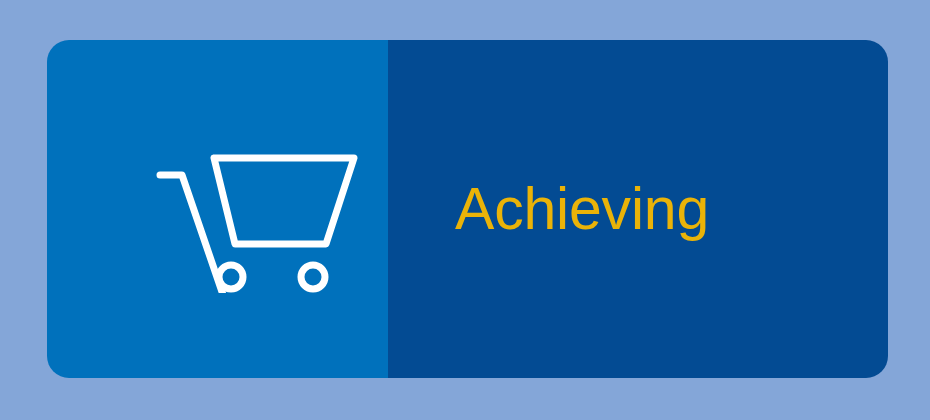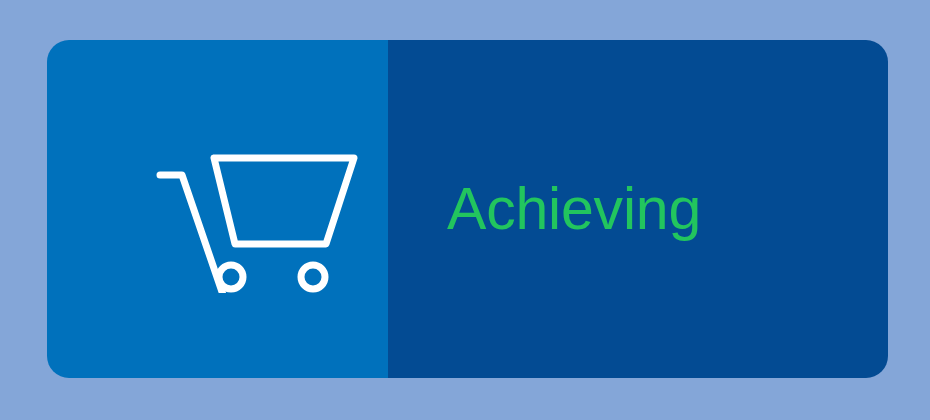--- a/index.html
+++ b/index.html
@@ -97,19 +97,19 @@
 
         <path d="M 110 40 L 250 40 L 222 126 L 131 126 Z"></path>
 
         <circle cx="127" cy="159" r="12"></circle>
 
         <circle cx="209" cy="159" r="12"></circle>
       </svg>
     </div>
 
     <div id="text-panel" style="background: rgb(3, 75, 147);">
-      <h1 id="headline" style="color: #22c55e;">
+      <h1 id="headline" style="color: #eab308; margin-left: 8px;">
         <span class="hl-line">Achieving</span>
       </h1>
     </div>
 
   </div>
 </div>
 
 </body></html>

